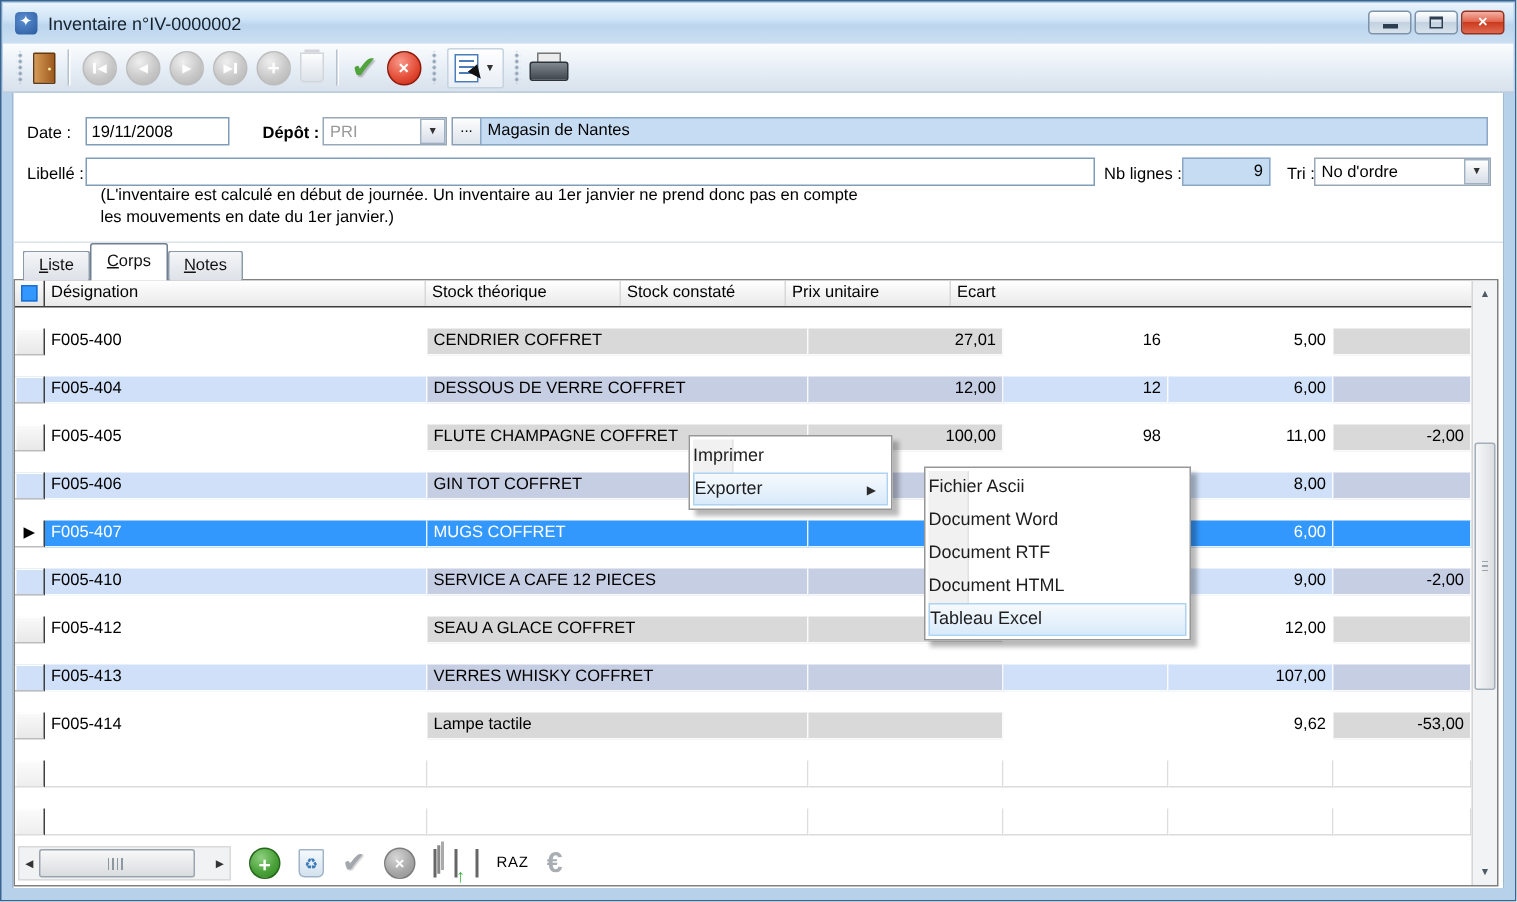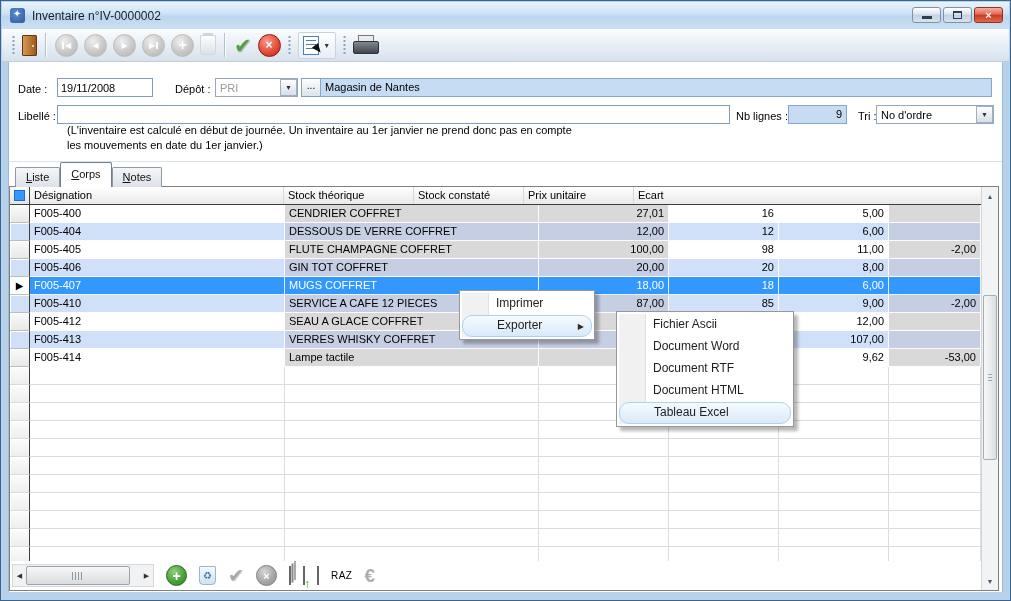--- a/index.html
+++ b/index.html
@@ -100,21 +100,21 @@
                  background:linear-gradient(#ffffff,#e9e9e9); padding-right:17px; position:relative; z-index:2; }
   .hcell { font-size:11px; line-height:17px; padding:0 4px; border-right:1px solid #d8d8d8;
            white-space:nowrap; overflow:hidden; }
   .h-sel { width:20px; padding:0; border-right:1px solid #404040; display:flex; align-items:center;
            justify-content:center; background:linear-gradient(#fcfcfc,#e4e4e4); }
   .sel-square { width:11px; height:11px; background:#3398fe; border:1px solid #1c6fd0; }
   .w-art { width:255px; } .w-des { width:254px; } .w-st { width:130px; }
   .w-sc { width:110px; } .w-pu { width:110px; } .w-ec { flex:1; border-right:none; }
 
   #grid-body { position:absolute; top:18px; left:0; right:17px; bottom:29px; overflow:hidden; }
-  .grid-row { display:flex; height:18px; }
+  .grid-row { display:flex; height:18px;margin-top:14px; }
   .cell { font-size:11px; line-height:16px; padding:0 4px; background:#fff; white-space:nowrap; overflow:hidden;
           border-right:1px solid rgba(255,255,255,.9); border-bottom:1px solid rgba(255,255,255,.9); }
   .selcell { width:20px; padding:0; background:linear-gradient(#fafafa,#e8e8e8);
              border-right:1px solid #3f3f3f; border-bottom:1px solid #bdbdbd;
              box-shadow:inset 1px 1px 0 #fff; display:flex; align-items:center; justify-content:center; }
   .num { text-align:right; }
   .ro { background:#d9d9d9; }
   .grid-row.alt .cell { background:#cfe0f8; }
   .grid-row.alt .ro { background:#c6cee4; }
   .grid-row.sel .cell { background:#3398fe; color:#fff; }
@@ -167,24 +167,24 @@
   .raz { font-size:10px; color:#000; letter-spacing:.5px; cursor:pointer; }
   .euro { font-size:19px; font-weight:bold; color:#a8aeb4; text-shadow:1px 1px 0 #fff; cursor:pointer; }
 
   
   .ctx { position:absolute; background:#fff; border:1px solid #979797; padding:2px;
          box-shadow:4px 4px 3px rgba(0,0,0,.28); z-index:20; font-size:12px; }
   .ctx::before { content:""; position:absolute; left:2px; top:2px; bottom:2px; width:26px;
                  background:#f1f1f1; border-right:1px solid #e2e2e2; }
   #ctx-menu { left:458px; top:289px; width:136px; }
   #ctx-submenu { left:592px; top:310px; width:178px;margin-left:23px; }
-  .menu-item { position:relative; height:22px; line-height:21px; padding-left:34px; color:#1e1e1e;
+  .menu-item { position:relative; height:22px; line-height:21px; color:#1e1e1e;
                cursor:pointer; white-space:nowrap; }
   .menu-item.hl { background:linear-gradient(#f6fafd,#d9eafa); border:1px solid #aed3f1;
-                  border-radius:10px; line-height:19px; }
+                  border-radius:0; line-height:19px; }
   .mi-arrow { position:absolute; right:7px; top:0; bottom:0; font-size:8px; display:flex;
               align-items:center; color:#2b2b2b; }
 </style>
 </head>
 <body>
 
 <div class="window">
 
   <div class="titlebar">
     <span class="app-icon"></span>
@@ -244,21 +244,21 @@
     <div class="tb-btn">
         <span class="printer"></span>
       </div>
   </div>
 
   <div class="content">
 
     <div class="form-panel">
       <span class="f-label" style="left:9px;top:21px;">Date :</span>
       <input class="f-input" style="left: 48px; top: 16px; width: 96px;" value="19/11/2008">
-      <span class="f-label" style="left:166px;top:21px;">Dépôt :</span>
+      <span class="f-label" style="left:166px;top:21px;font-weight:bold;">Dépôt :</span>
       <div class="combo disabled" style="left:206px;top:16px;width:83px;">
         <span class="val">PRI</span>
         <span class="combo-btn">
             <span class="caret">▼</span>
           </span>
       </div>
       <div class="dots-btn" style="left:292px;top:16px;">...</div>
       <div class="blue-field" style="left:311px;top:16px;right:10px;">Magasin de Nantes</div>
 
       <span class="f-label" style="left:9px;top:48px;">Libellé :</span>

